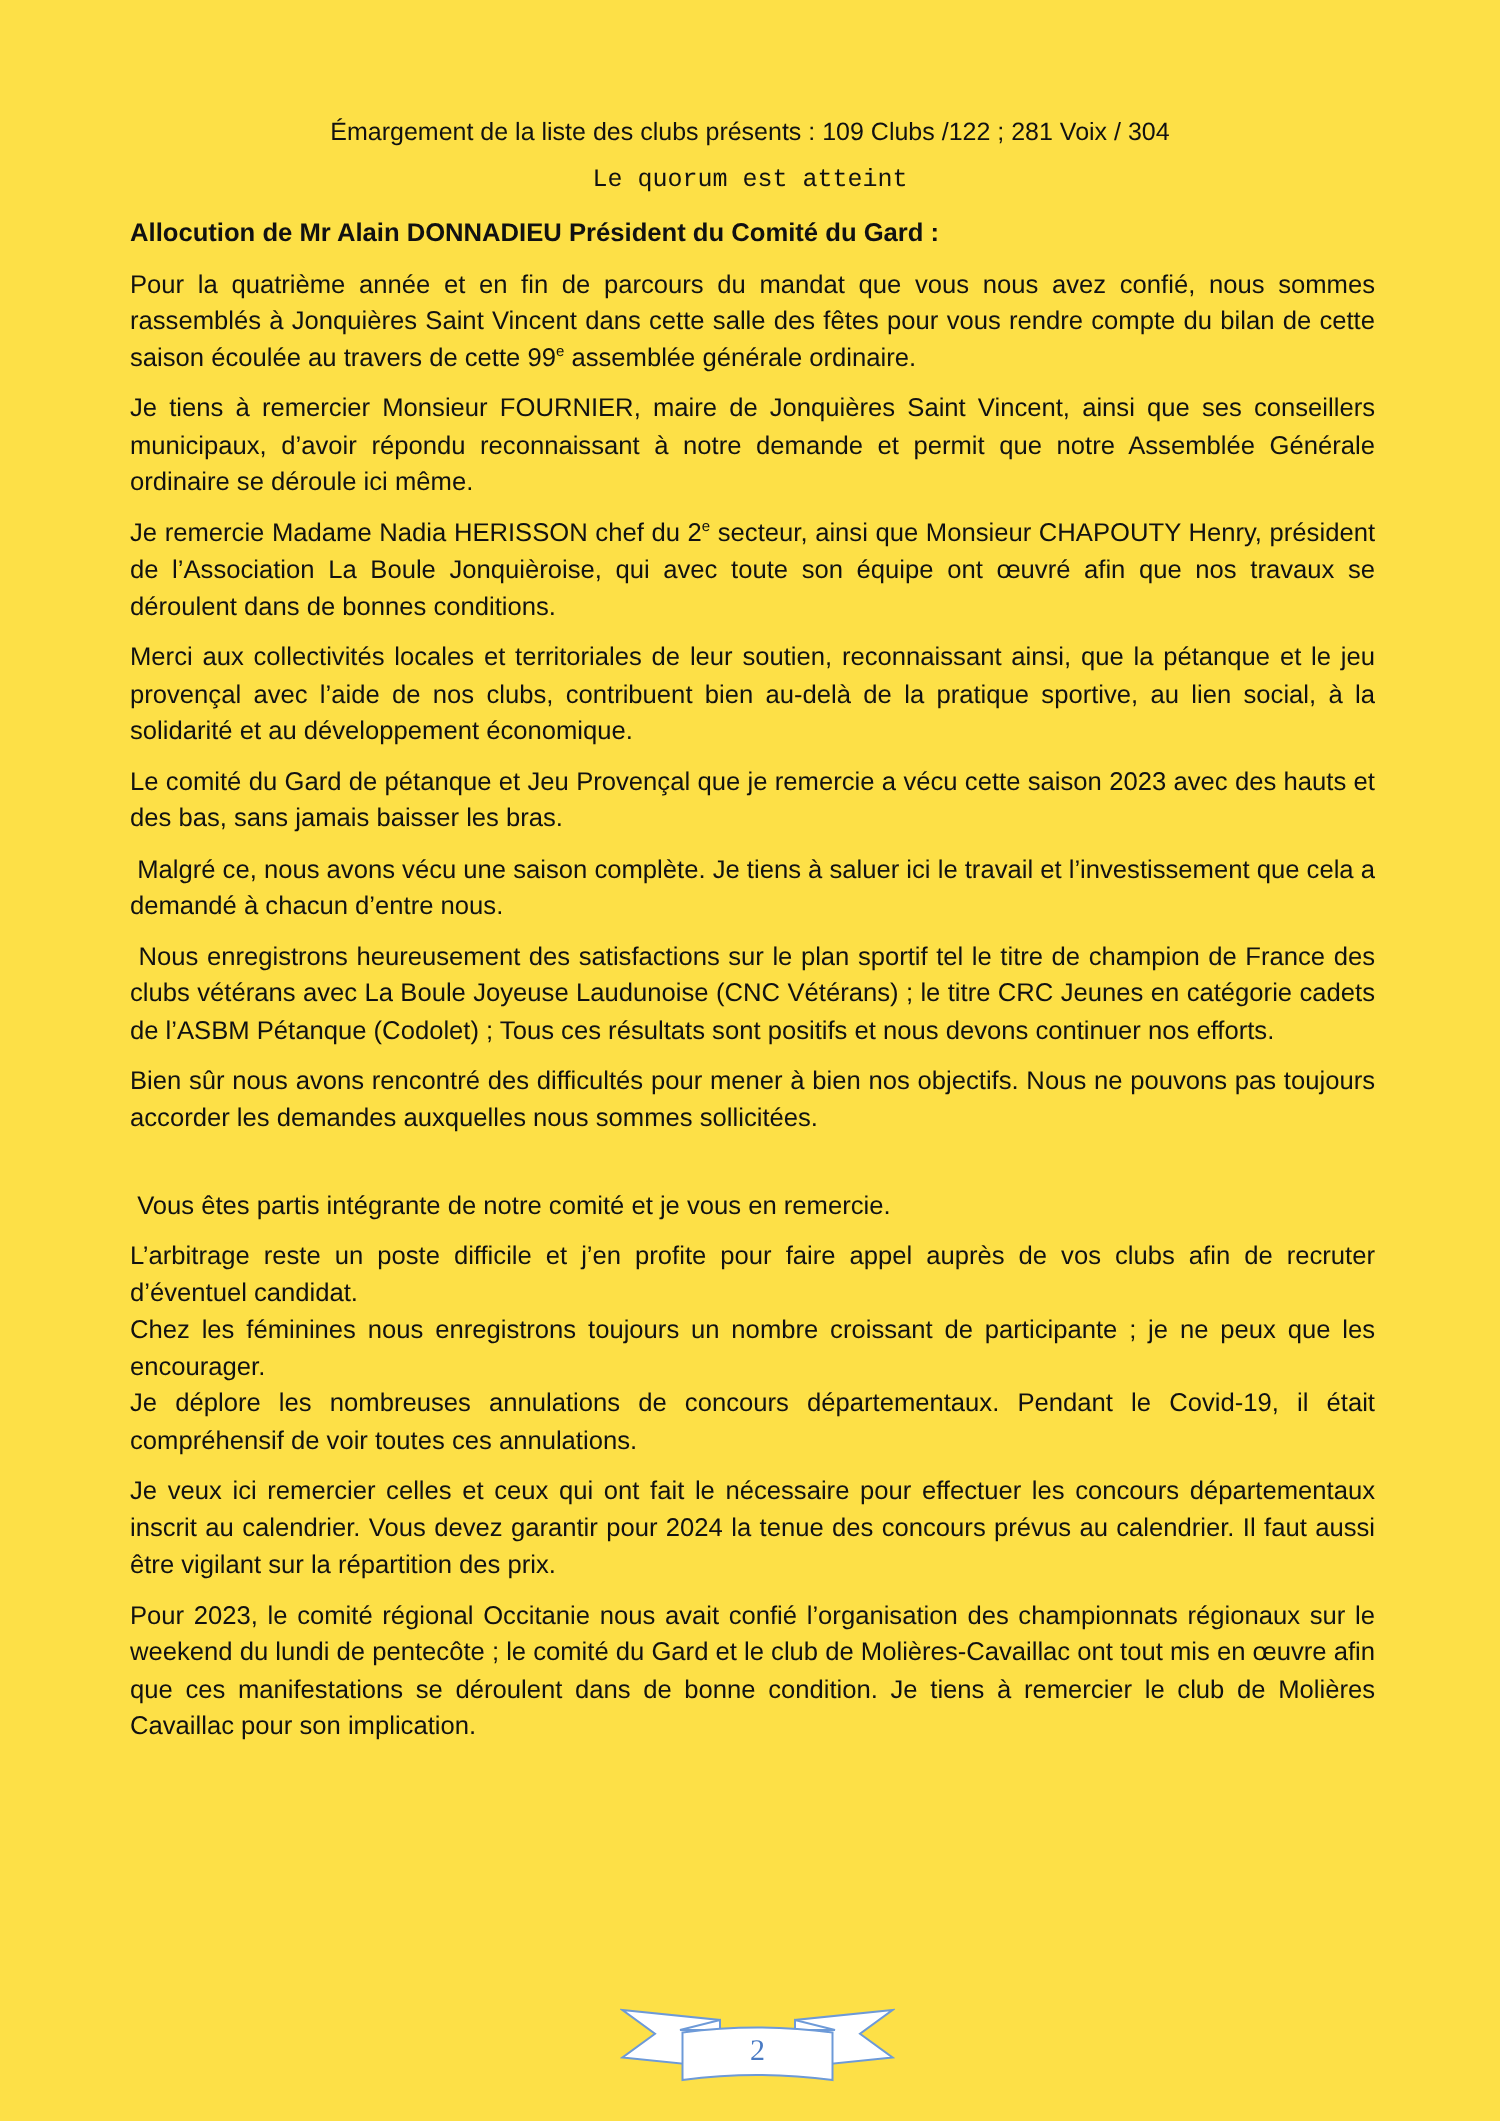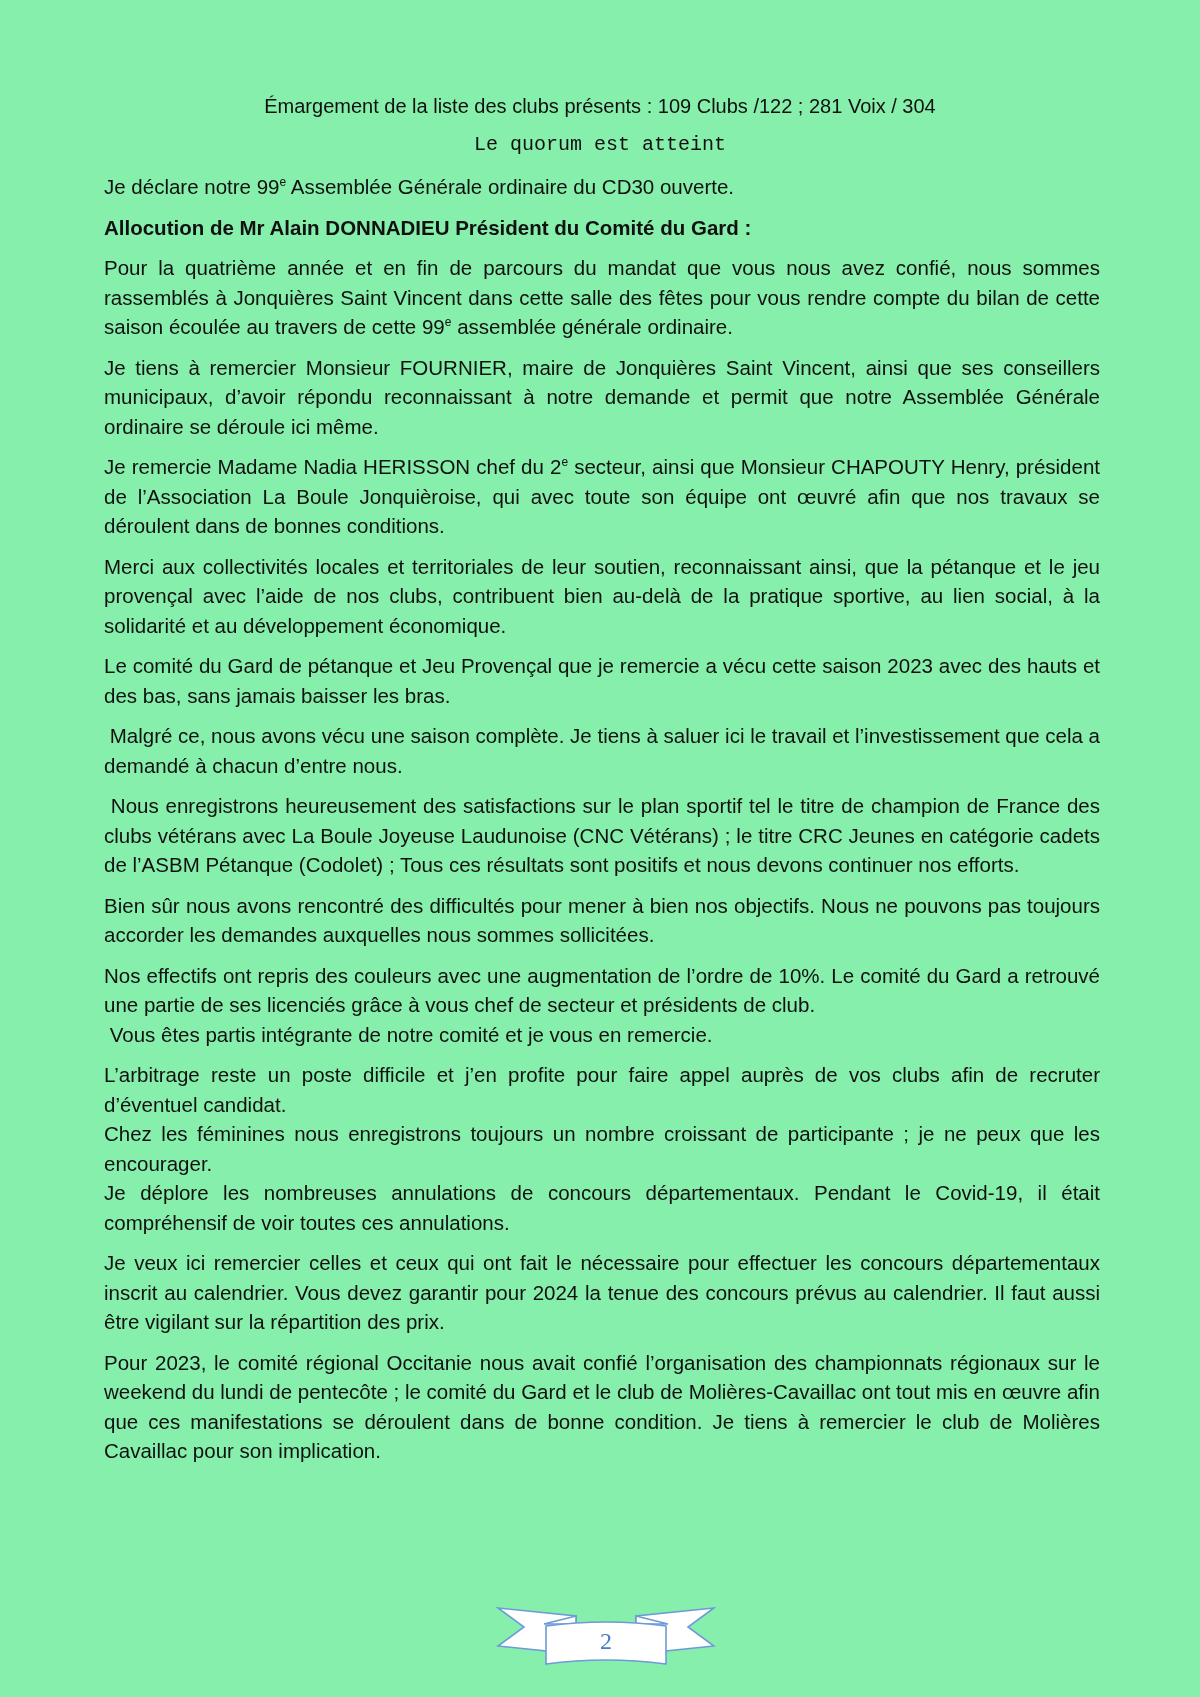--- a/index.html
+++ b/index.html
@@ -1,46 +1,45 @@
 <!DOCTYPE html>
 <html><head>
 <meta charset="utf-8">
 <style>
   html, body { margin: 0; padding: 0; background: #ffffff; }
   body { width: 1200px; height: 1697px; position: relative; overflow: hidden; font-family: "Liberation Sans", sans-serif; color: #111; }
-  .page { position: absolute; left: 0; top: 0; width: 1200px; height: 1697px; background: #86efac; }
+  .page { position: absolute; left: 0; top: 0; width: 1200px; height: 1697px; background: #fde047; }
   .center { position: absolute; left: 0; width: 1200px; text-align: center; font-size: 20px; line-height: 28px; }
   .body { position: absolute; left: 104px; top: 172px; width: 996px; font-size: 20.5px; line-height: 29.5px; }
   .body p { margin: 0 0 11px 0; text-align: justify; }
   .body p.bold { font-weight: bold; }
   sup { font-size: 12px; line-height: 0; vertical-align: super; }
   .footer { position: absolute; left: 496px; top: 1602px; width: 220px; height: 80px; }
   .footer svg { width: 220px; height: 80px; display: block; }
   .pagenum { position: absolute; left: 0; top: 26px; width: 220px; text-align: center; font-family: "Liberation Serif", serif; font-size: 24px; color: #4a7bc4; }
 </style>
 </head>
 <body>
 
 <div class="page">
   <div class="center" style="top:92px;">Émargement de la liste des clubs présents : 109 Clubs /122 ; 281 Voix   / 304</div>
   <div class="center" style="top:131px;font-family:Liberation Mono, monospace;">Le quorum est atteint</div>
 
   <div class="body">
-    <p><span>Je déclare notre 99</span><sup>e</sup><span> Assemblée Générale ordinaire du CD30 ouverte.</span></p>
     <p class="bold">Allocution de Mr Alain DONNADIEU Président du Comité du Gard :</p>
     <p><span>Pour la quatrième année et en fin de parcours du mandat que vous nous avez confié, nous sommes rassemblés à Jonquières Saint Vincent dans cette salle des fêtes pour vous rendre compte du bilan de cette saison écoulée au travers de cette 99</span><sup>e</sup><span> assemblée générale ordinaire.</span></p>
     <p>Je tiens à remercier Monsieur FOURNIER, maire de Jonquières Saint Vincent, ainsi que ses conseillers municipaux, d’avoir répondu reconnaissant à notre demande et permit que notre Assemblée Générale ordinaire se déroule ici même.</p>
     <p><span>Je remercie Madame Nadia HERISSON chef du 2</span><sup>e</sup><span> secteur, ainsi que Monsieur CHAPOUTY Henry, président de l’Association La Boule Jonquièroise, qui avec toute son équipe ont œuvré afin que nos travaux se déroulent dans de bonnes conditions.</span></p>
     <p>Merci aux collectivités locales et territoriales de leur soutien, reconnaissant ainsi, que la pétanque et le jeu provençal avec l’aide de nos clubs, contribuent bien au-delà de la pratique sportive, au lien social, à la solidarité et au développement économique.</p>
     <p>Le comité du Gard de pétanque et Jeu Provençal que je remercie a vécu cette saison 2023 avec des hauts et des bas, sans jamais baisser les bras.</p>
     <p style="white-space:pre-wrap;"> Malgré ce, nous avons vécu une saison complète. Je tiens à saluer ici le travail et l’investissement que cela a demandé à chacun d’entre nous.</p>
     <p style="white-space:pre-wrap;"> Nous enregistrons heureusement des satisfactions sur le plan sportif tel le titre de champion de France des clubs vétérans avec La Boule Joyeuse Laudunoise (CNC Vétérans) ; le titre CRC Jeunes en catégorie cadets de l’ASBM Pétanque (Codolet) ; Tous ces résultats sont positifs et nous devons continuer nos efforts.</p>
     <p>Bien sûr nous avons rencontré des difficultés pour mener à bien nos objectifs. Nous ne pouvons pas toujours accorder les demandes auxquelles nous sommes sollicitées.</p>
     <p>
-      <span>Nos effectifs ont repris des couleurs avec une augmentation de l’ordre de 10%. Le comité du Gard a retrouvé une partie de ses licenciés grâce à vous chef de secteur et présidents de club.</span><br>
+      <br>
       <span style="white-space:pre-wrap;"> Vous êtes partis intégrante de notre comité et je vous en remercie.</span>
     </p>
     <p>
       <span>L’arbitrage reste un poste difficile et j’en profite pour faire appel auprès de vos clubs afin de recruter d’éventuel candidat.</span><br>
       <span>Chez les féminines nous enregistrons toujours un nombre croissant de participante ; je ne peux que les encourager.</span><br>
       <span>Je déplore les nombreuses annulations de concours départementaux. Pendant le Covid-19, il était compréhensif de voir toutes ces annulations.</span>
     </p>
     <p>Je veux ici remercier celles et ceux qui ont fait le nécessaire pour effectuer les concours départementaux inscrit au calendrier. Vous devez garantir pour 2024 la tenue des concours prévus au calendrier. Il faut aussi être vigilant sur la répartition des prix.</p>
     <p>Pour 2023, le comité régional Occitanie nous avait confié l’organisation des championnats régionaux sur le weekend du lundi de pentecôte ; le comité du Gard et le club de Molières-Cavaillac ont tout mis en œuvre afin que ces manifestations se déroulent dans de bonne condition. Je tiens à remercier le club de Molières Cavaillac pour son implication.</p>
   </div>

